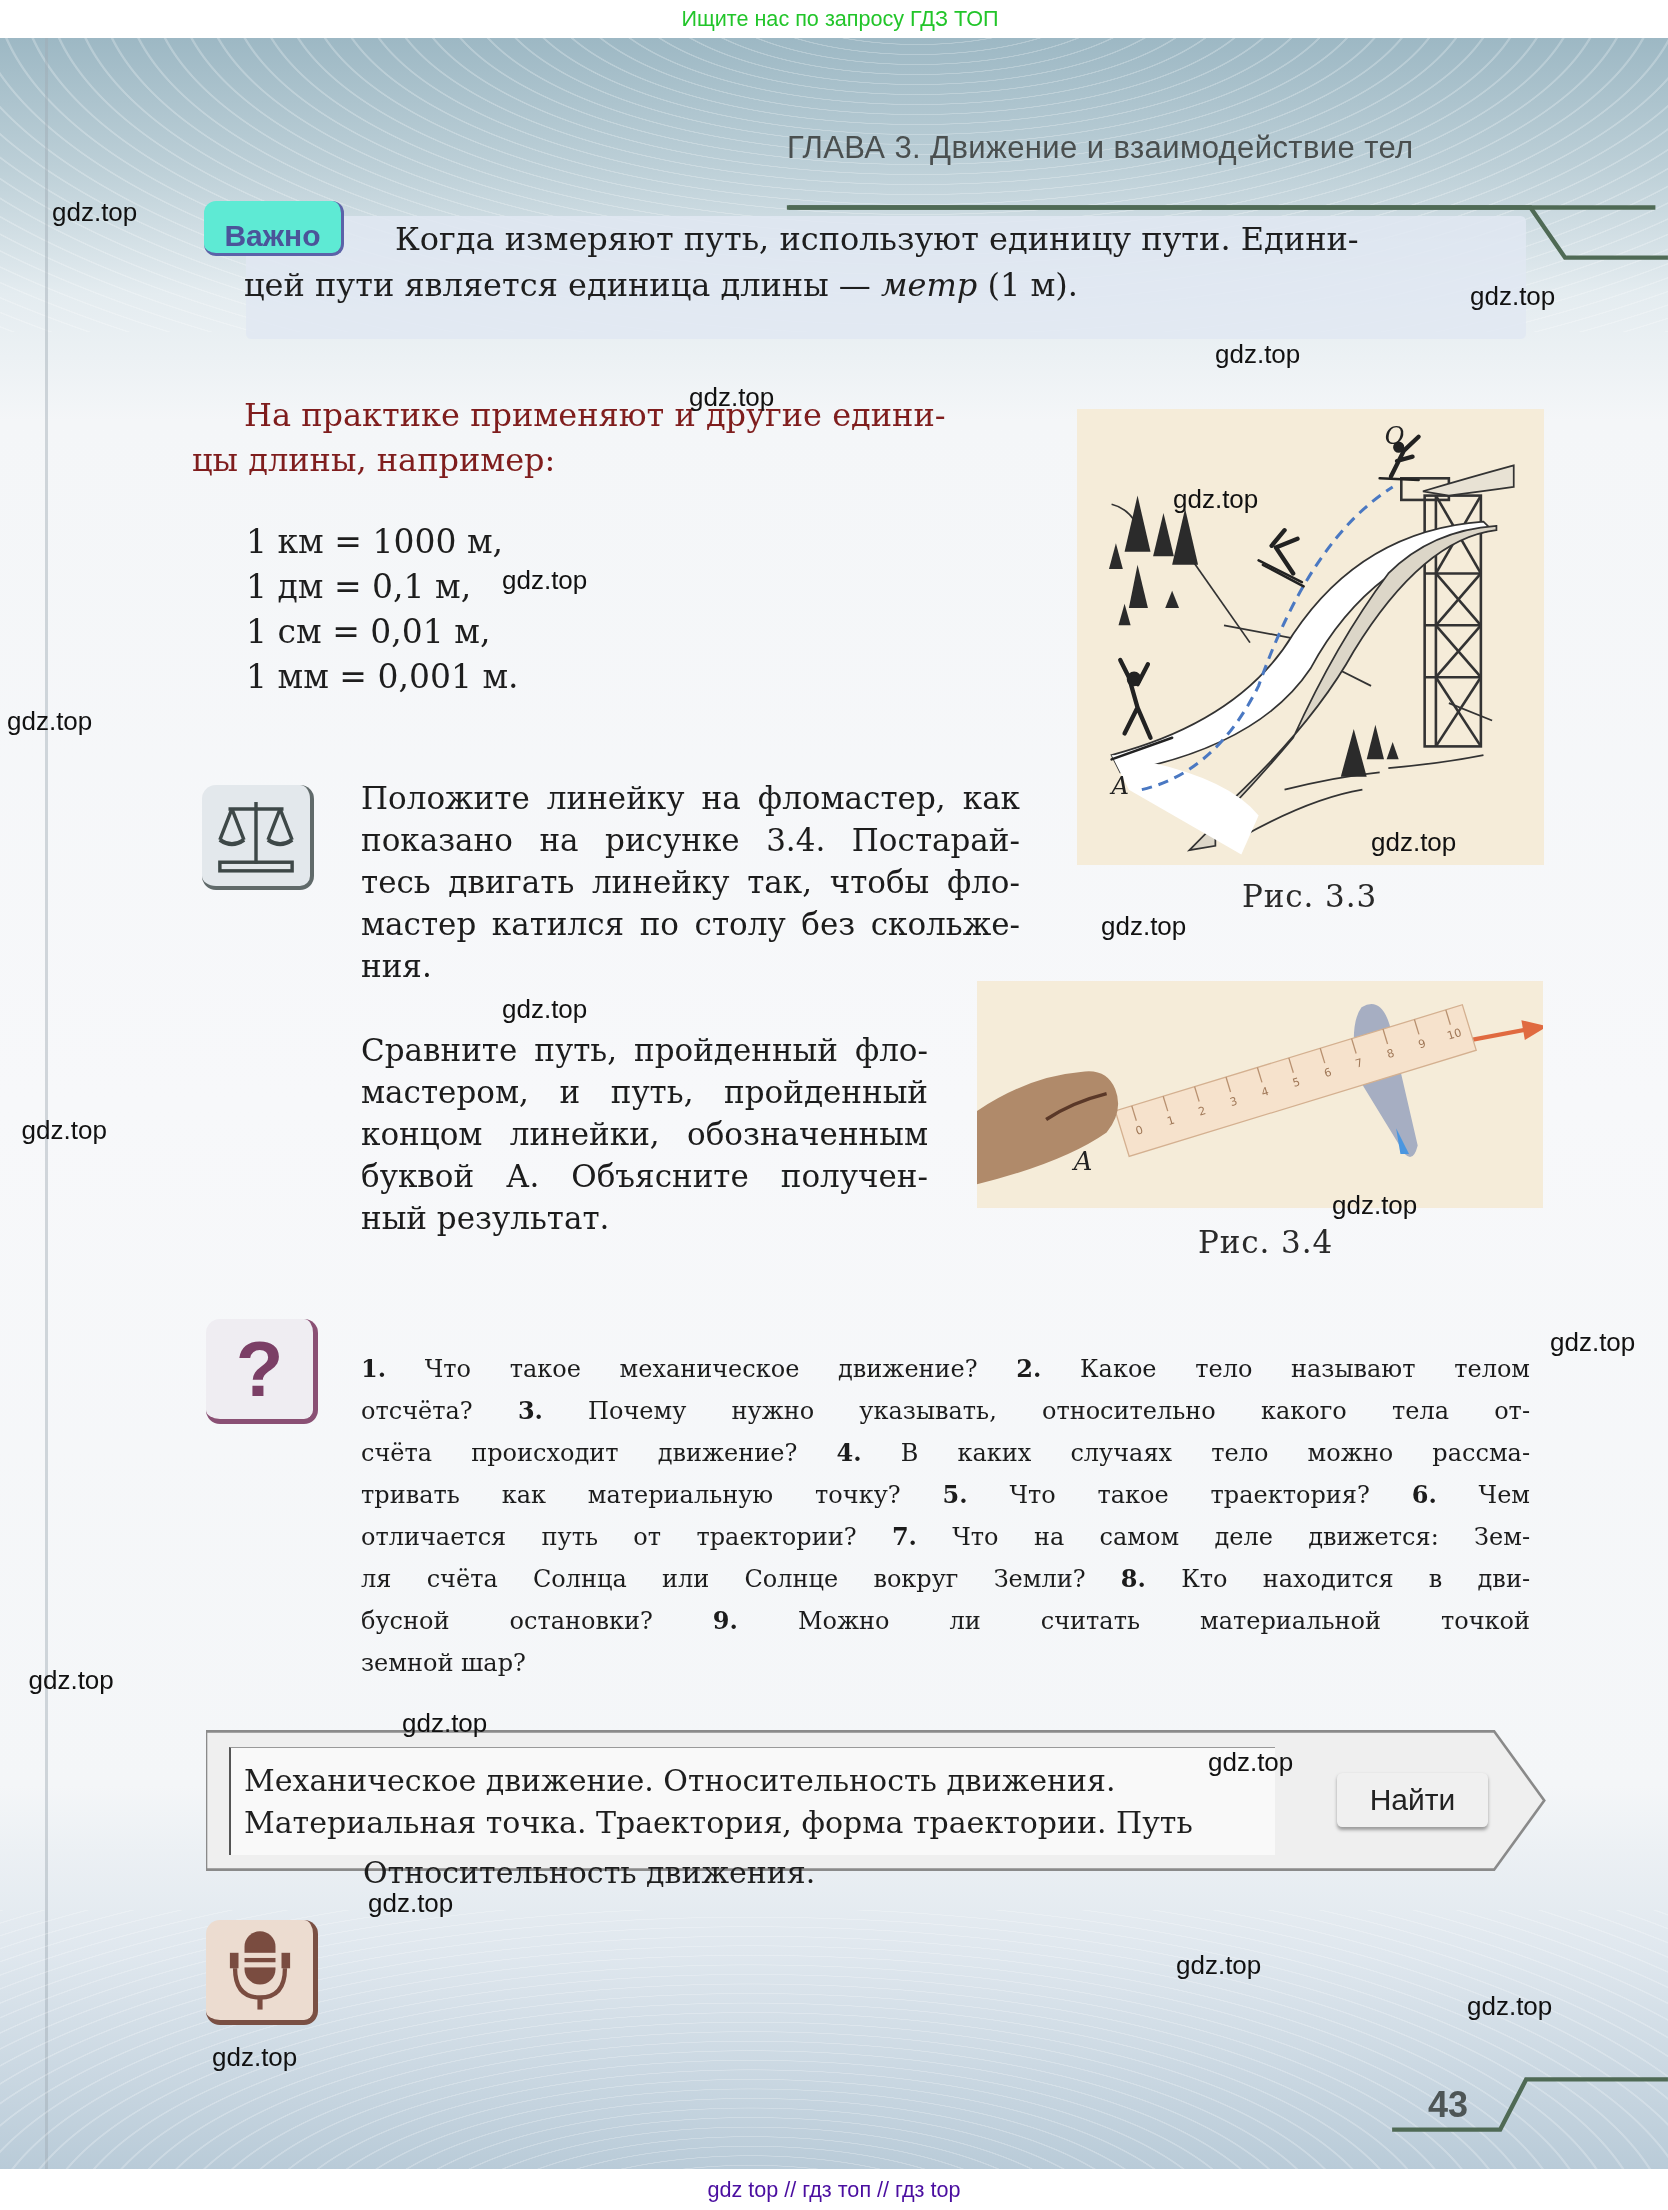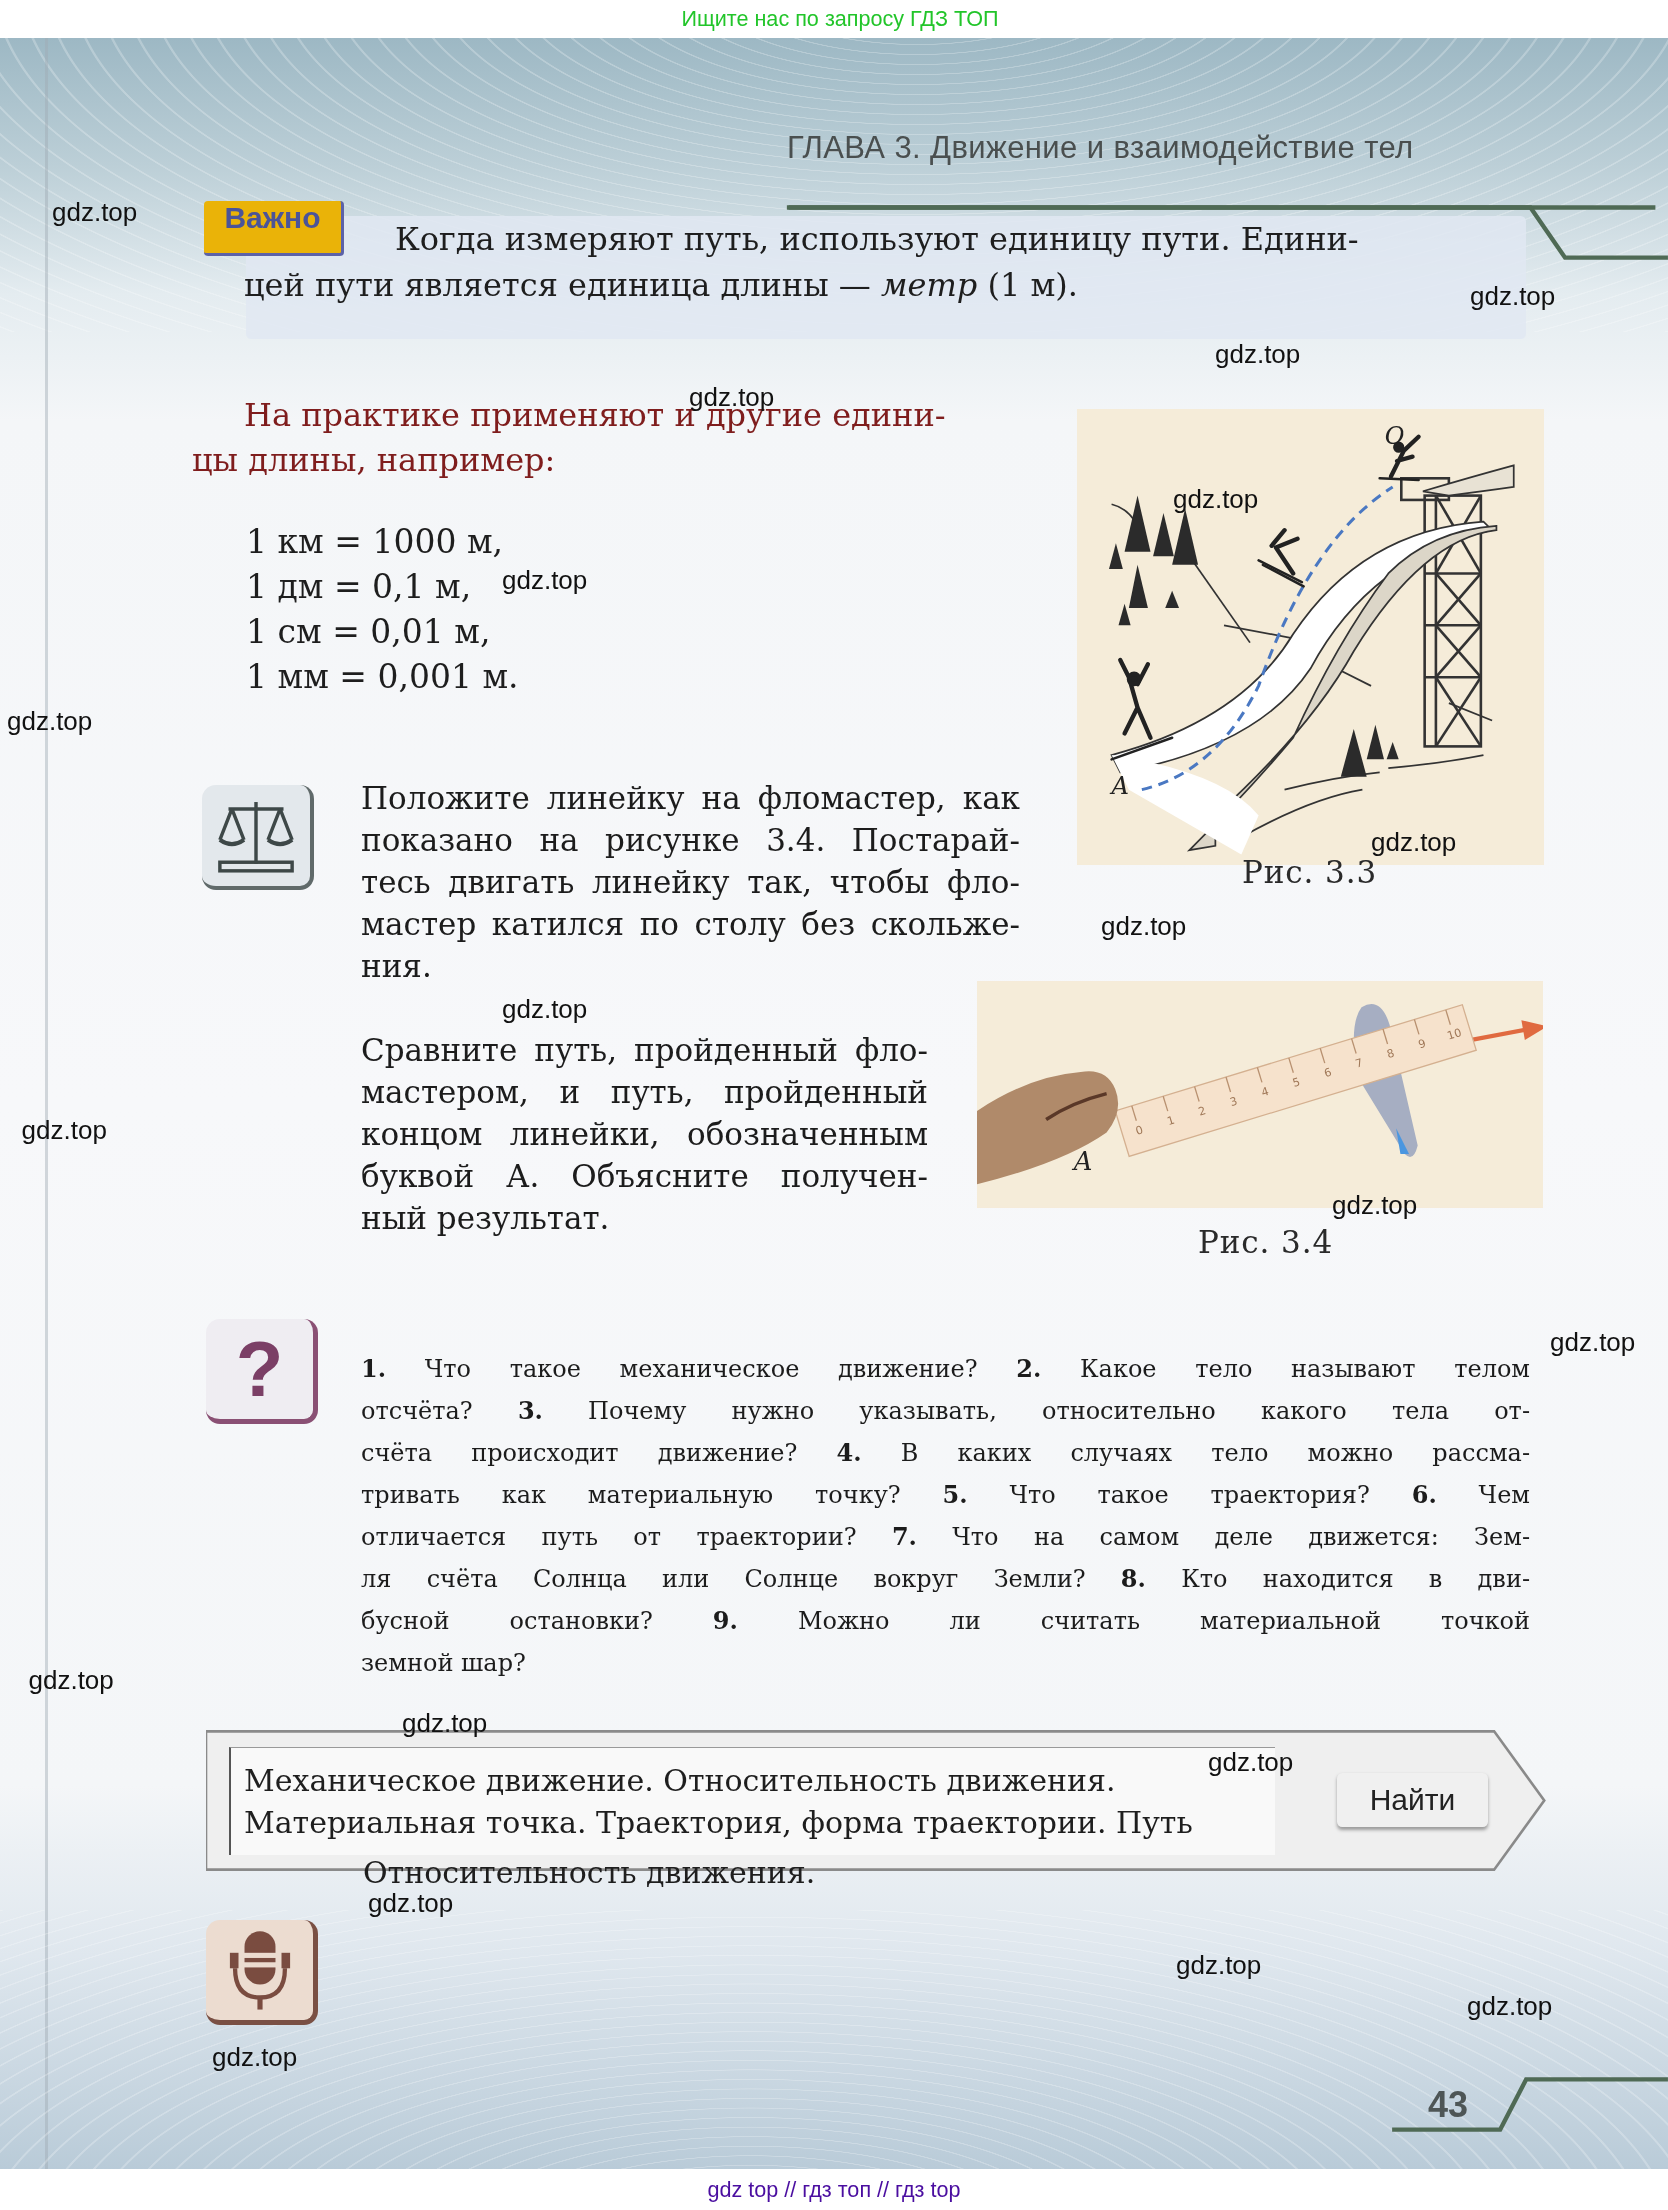--- a/index.html
+++ b/index.html
@@ -22,22 +22,22 @@
 
   .abs { position: absolute; }
 
   .chapter-title { position: absolute; left: 787px; top: 130px; font-family: "Liberation Sans", sans-serif;
     font-size: 31px; color: #4a4f4f; letter-spacing: 0.4px; }
   .chapter-rule { position: absolute; left: 0; top: 0; }
 
   .important-box { position: absolute; left: 246px; top: 216px; width: 1280px; height: 123px;
     background: rgba(225,232,242,0.85); border-radius: 5.2px; }
   .important-badge { position: absolute; left: 204px; top: 201px; width: 140px; height: 55px;
-    background: #eab308; border-radius: 4px; border-right: 3.5px solid #5c62a8; border-bottom: 3.5px solid #5c62a8;
-    display: flex; align-items: flex-start; justify-content: center; }
+    background: #5eead4; border-radius: 12px; border-right: 3.5px solid #5c62a8; border-bottom: 3.5px solid #5c62a8;
+    display: flex; align-items: flex-end; justify-content: center; }
   .important-badge span { font-family: "Liberation Sans", sans-serif; font-weight: bold; font-size: 30px; color: #4b5499; }
   .important-text { position: absolute; left: 244px; top: 216px; width: 1280px; font-size: 32px; line-height: 46px; color: #1e1e1e; }
   .important-text .l1 { padding-left: 151px; display: block; }
   .important-text .l2 { padding-left: 0; display: block; }
 
   .body-text { font-size: 32px; line-height: 45px; color: #7f1d1d; }
   .p1 { position: absolute; left: 192px; top: 393px; width: 830px; }
   .p1 .indent { padding-left: 52px; display:block; }
   .formulas { position: absolute; left: 246px; top: 519px; font-size: 33px; line-height: 45px; color: #1e1e1e; }
 
@@ -178,21 +178,21 @@
       <path d="M210 175 L260 200" stroke-width="3"></path>
         <path d="M215 180 L262 205" stroke-width="3"></path>
       <path d="M60 310 L70 345 L85 380 M70 345 L55 375 M60 310 L50 290 M70 318 L82 295"></path>
       <circle cx="66" cy="312" r="6" fill="#222"></circle>
       <path d="M40 405 L110 380" stroke-width="3"></path>
     </g>
     <text x="356" y="40" font-family="DejaVu Serif, serif" font-style="italic" font-size="28" fill="#222">O</text>
     <text x="40" y="445" font-family="DejaVu Serif, serif" font-style="italic" font-size="28" fill="#222">A</text>
   </svg>
 </div>
-<div class="caption" style="left:1242px; top:854px">Рис. 3.3</div>
+<div class="caption" style="left:1242px; top:878px">Рис. 3.3</div>
 
 <div class="icon-box scale-icon">
   <svg width="86" height="82" viewBox="0 0 100 95">
     <g stroke="#3e4848" stroke-width="4" fill="none">
       <line x1="50" y1="8" x2="50" y2="80"></line>
       <line x1="18" y1="16" x2="82" y2="16"></line>
       <path d="M22 16 L8 52 M22 16 L36 52 M78 16 L64 52 M78 16 L92 52"></path>
       <path d="M8 52 Q22 62 36 52" stroke-width="5"></path>
       <path d="M64 52 Q78 62 92 52" stroke-width="5"></path>
       <rect x="8" y="78" width="84" height="10"></rect>

